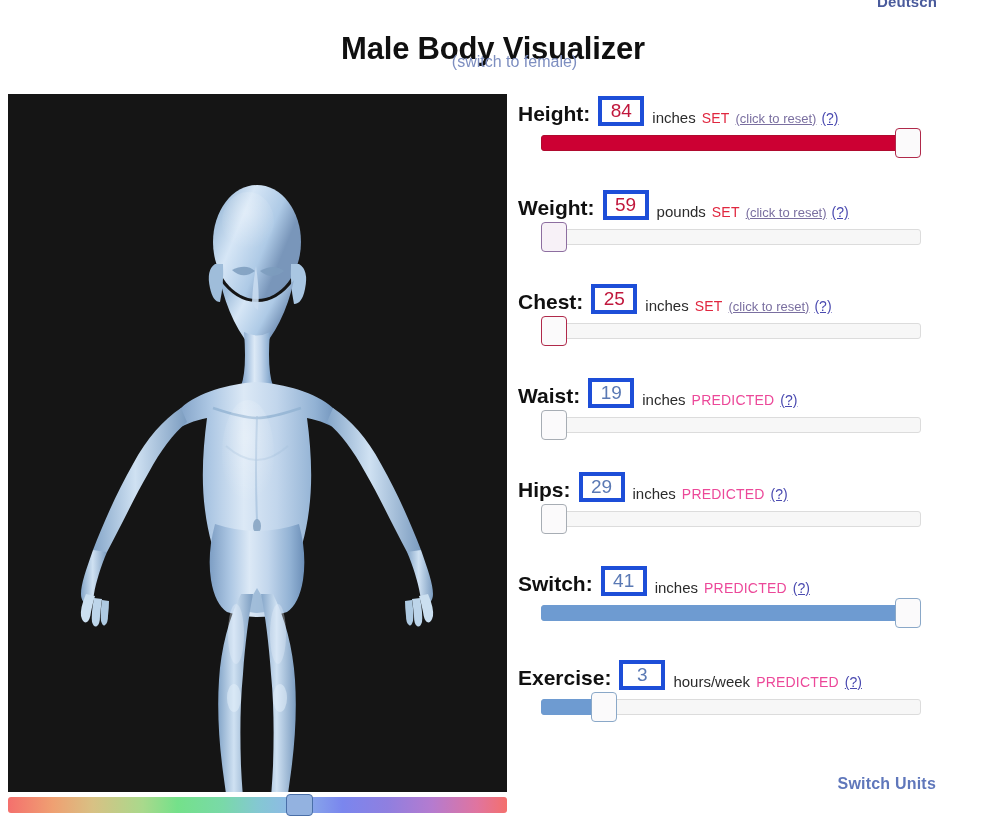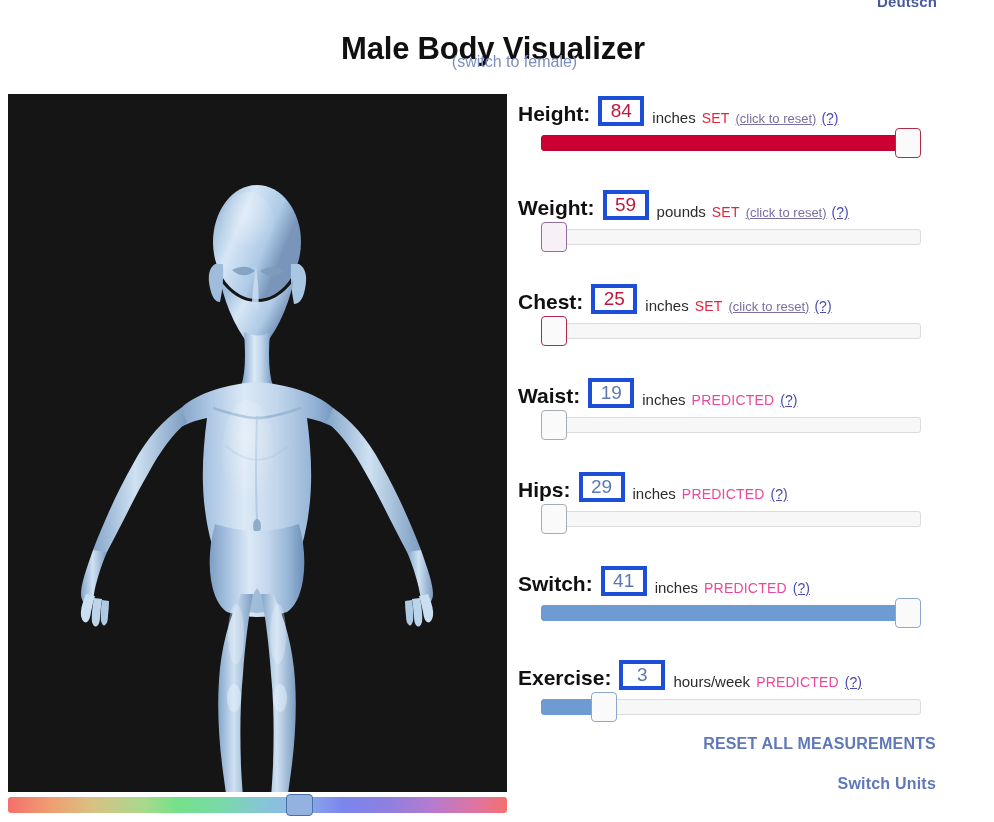--- a/index.html
+++ b/index.html
@@ -422,16 +422,15 @@
           <a href="#" class="m-help">(?)</a>
         </div>
         <div class="slider">
           <div class="slider-track"></div>
           <div class="slider-fill blue" style="width: 53.2px;"></div>
           <div class="slider-thumb blue" style="left: 72.56px;"></div>
         </div>
       </div>
     </div>
 
-  <a id="reset-all" href="#">RESET ALL MEASUREMENTS</a>
   <a id="switch-units" href="#">Switch Units</a>
 
 </div>
 
 </body></html>

